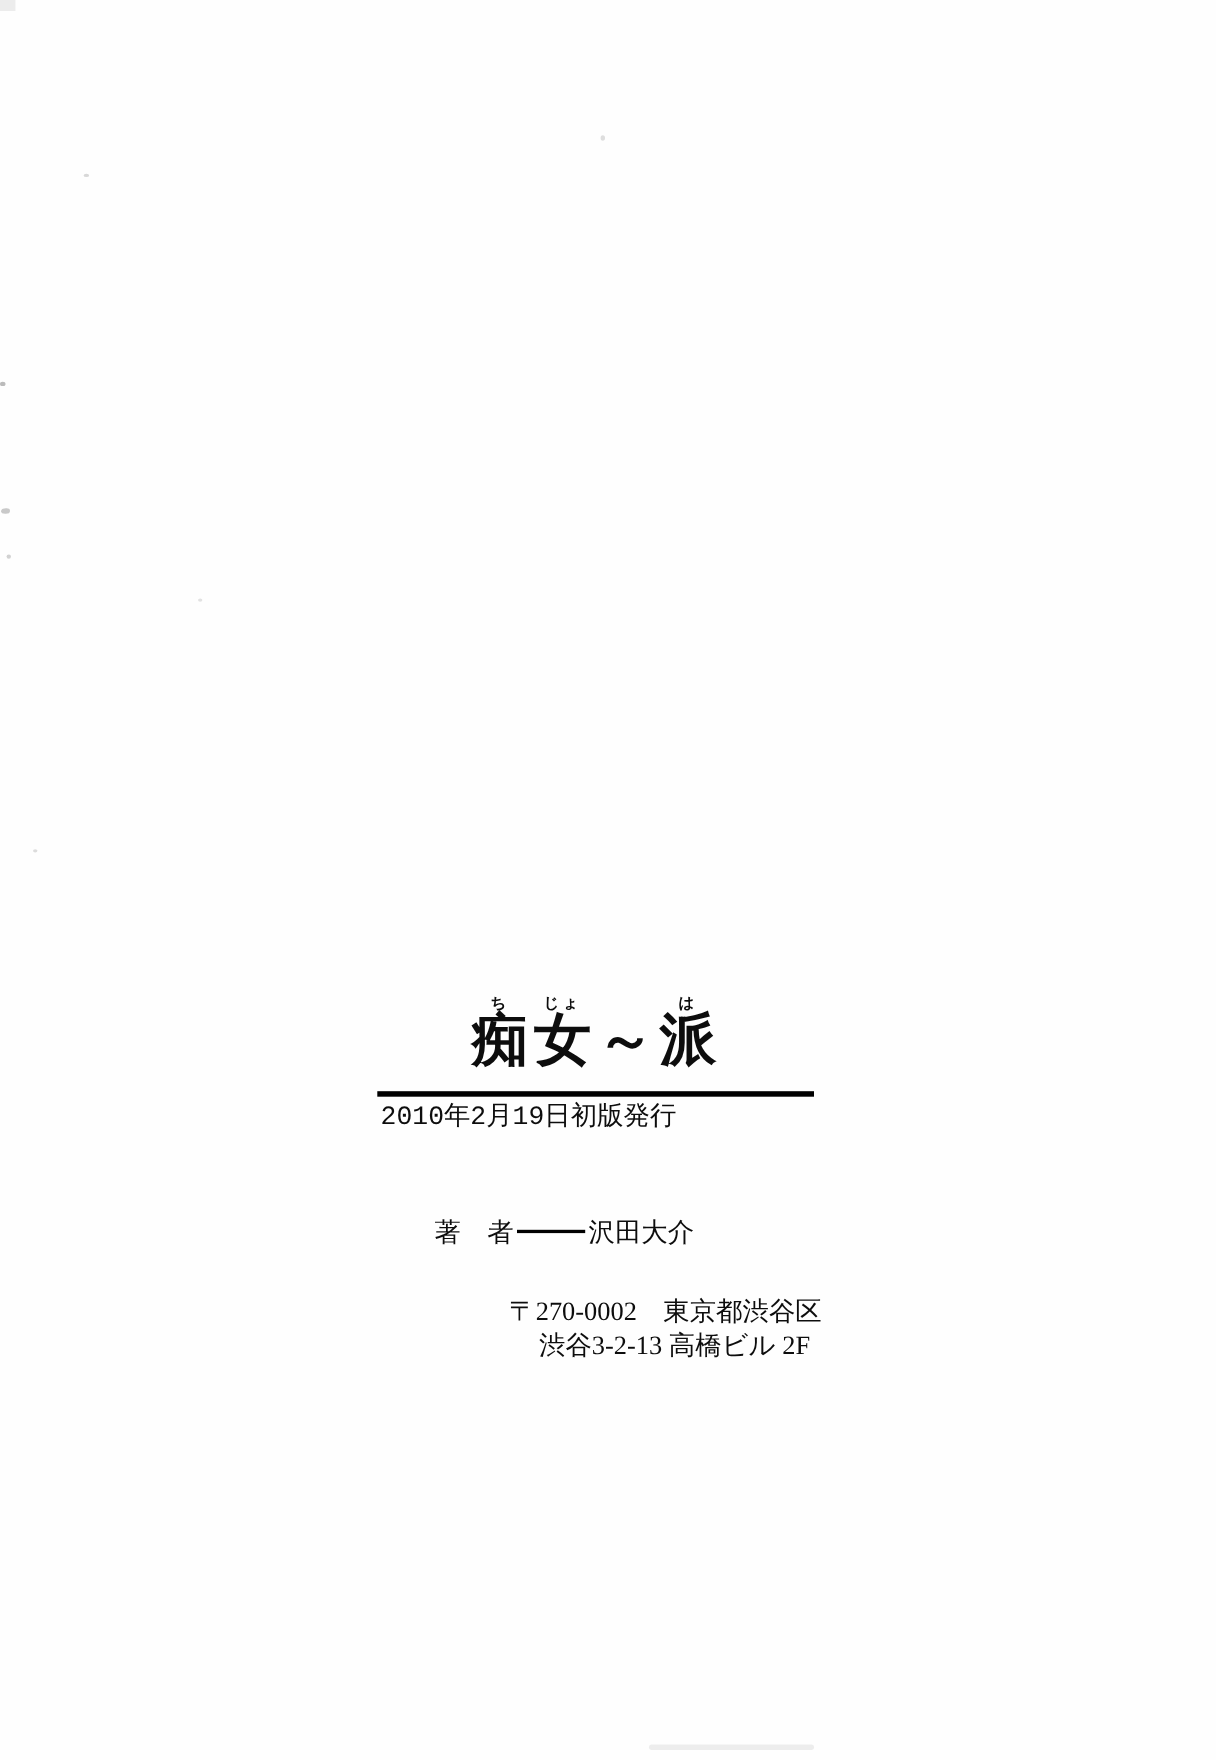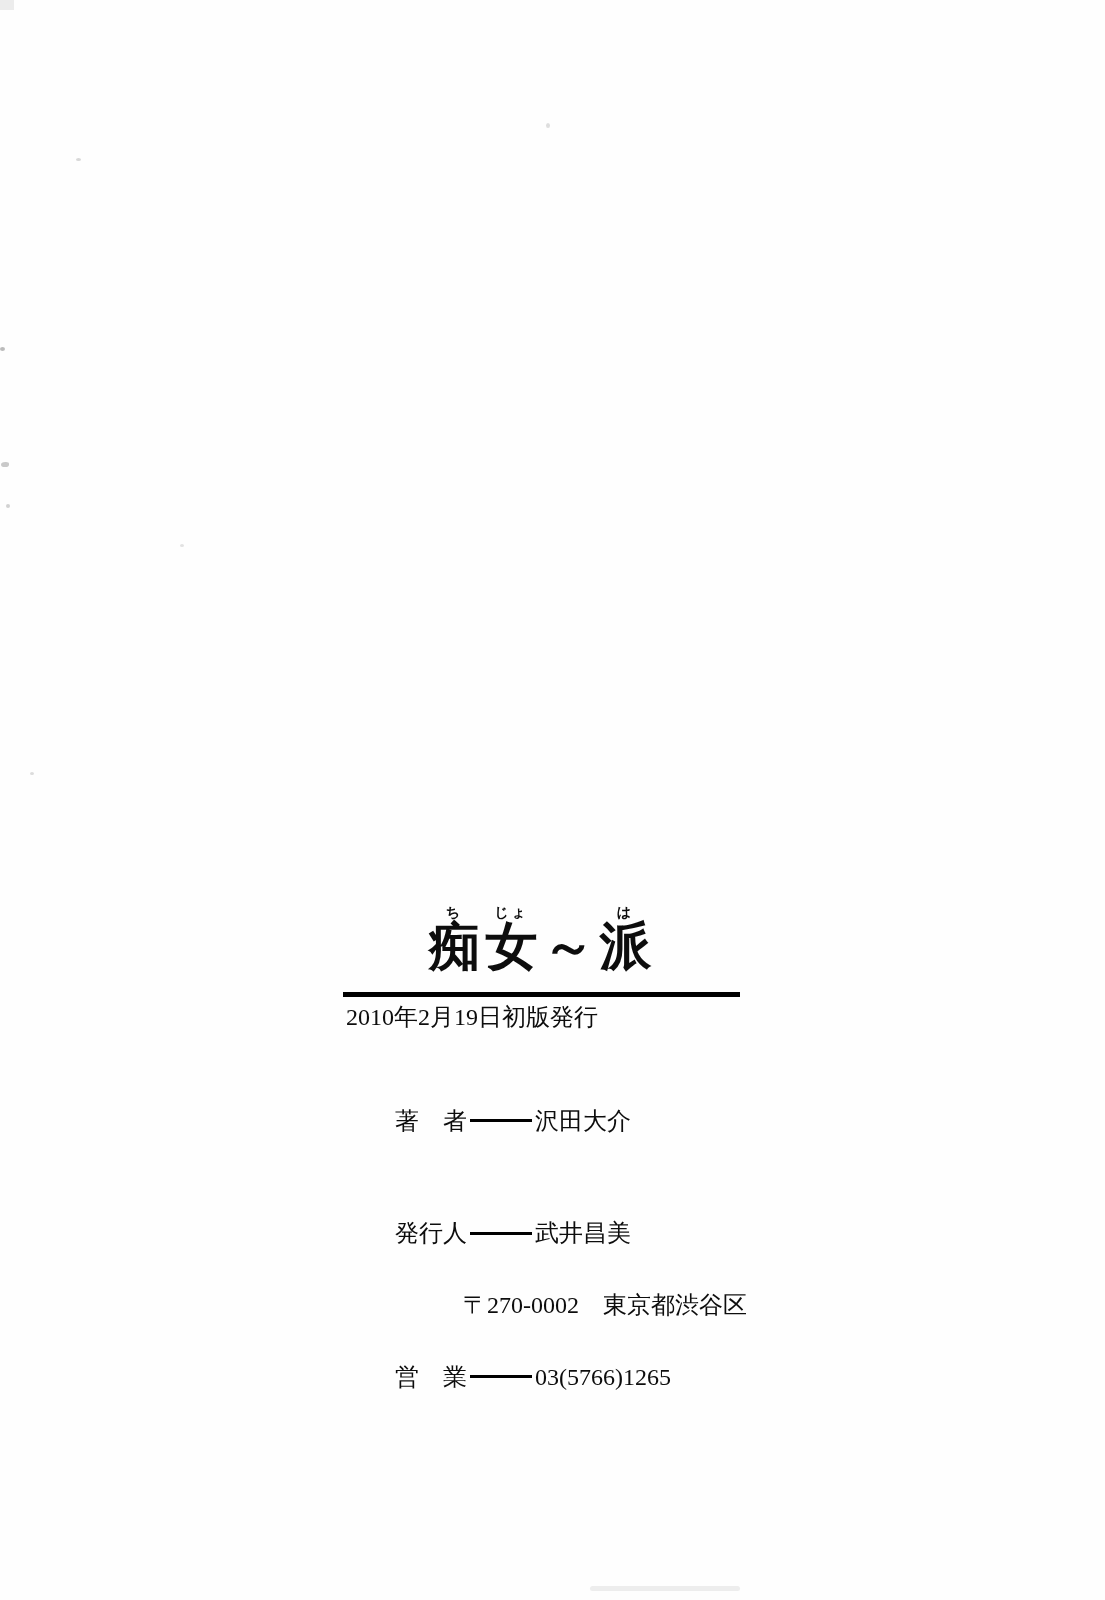--- a/index.html
+++ b/index.html
@@ -28,21 +28,21 @@
 
   
   .title-line { display:flex; justify-content:center; align-items:flex-end; gap:5px; height:68px; }
   .tseg { display:flex; flex-direction:column; align-items:center; justify-content:flex-end; }
   .furi { font-size:14px; font-weight:bold; line-height:16px; height:16px; letter-spacing:3px; }
   .tbase { font-size:52px; line-height:52px; font-weight:900; }
 
   .rule { background:#000; }
   .rule-1 { height:5px; width:397px; margin:19px 0 0 5px; }
 
-  .edition { margin:7px 0 0 8px; font-size:24px; line-height:26px; white-space:pre; }
+  .edition { margin:7px 0 0 8px; font-size:24px; line-height:26px; white-space:pre;font-family:Liberation Mono, monospace; }
 
   .rows { margin:35px 0 0 9px; }
   .row { font-size:24px; line-height:37.5px; white-space:pre; }
   .row-label { display:inline-block; }
   .leader { display:inline-block; width:62px; border-top:3px solid #000; vertical-align:middle; margin:0 3px 4px 3px; }
   .addr { font-size:24px; line-height:31px; white-space:pre; }
   .addr-1 { margin-left:116px; }
   .addr-2 { margin-left:143px; }
 </style>
 </head>
@@ -84,30 +84,25 @@
     <div class="rule rule-1"></div>
 
     <div class="edition">2010年2月19日初版発行</div>
 
     <div class="rows">
 
       <div class="row">
         <span class="row-label">著　者</span><span class="leader"></span><span>沢田大介</span>
       </div>
 
-      <div class="row">
-        <span class="row-label">発行人</span><span class="leader"></span><span>武井昌美</span>
-      </div>
 
 
       <div class="addr addr-1">〒270-0002　東京都渋谷区</div>
+      <div class="addr addr-2">渋谷3-2-13 高橋ビル 2F</div>
 
-      <div class="row">
-        <span class="row-label">営　業</span><span class="leader"></span><span>03(5766)1265</span>
-      </div>
 
       <div class="row">
         
       </div>
 
     </div>
 
   </div>
 </div>
 

